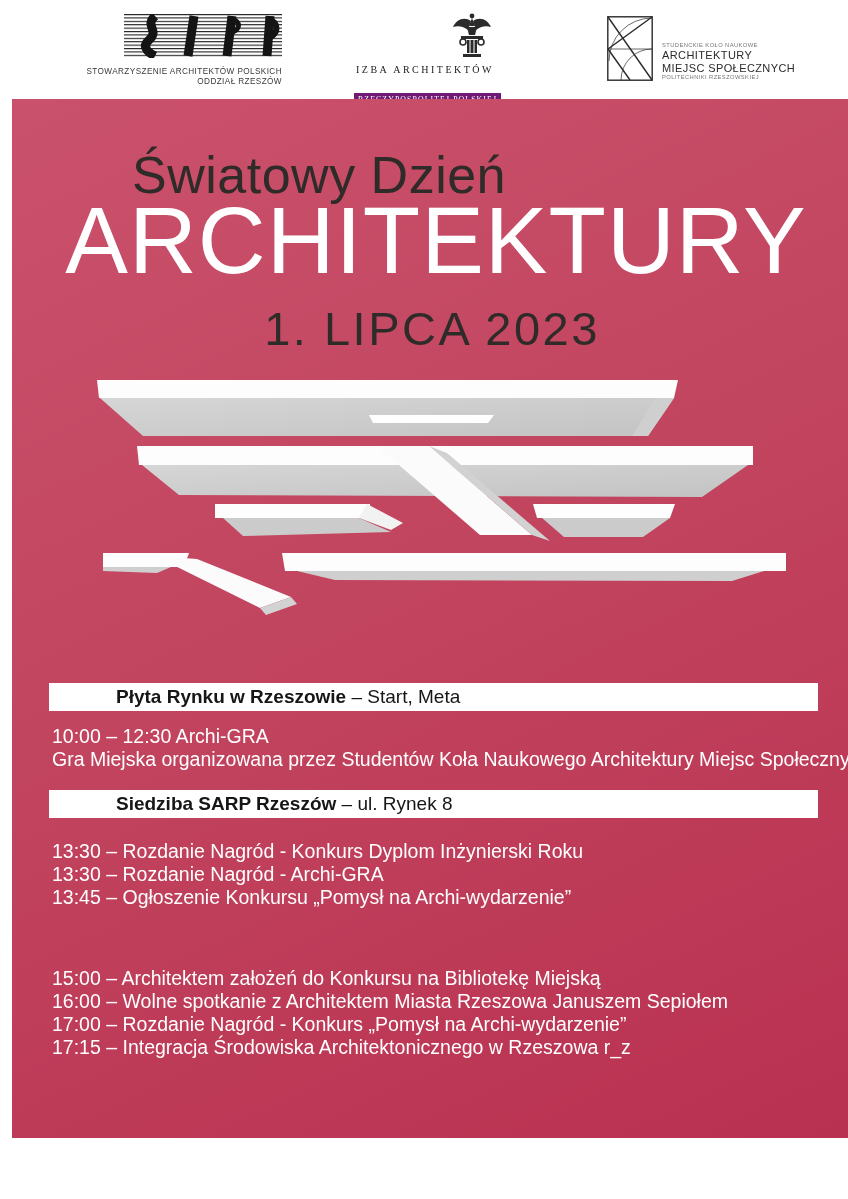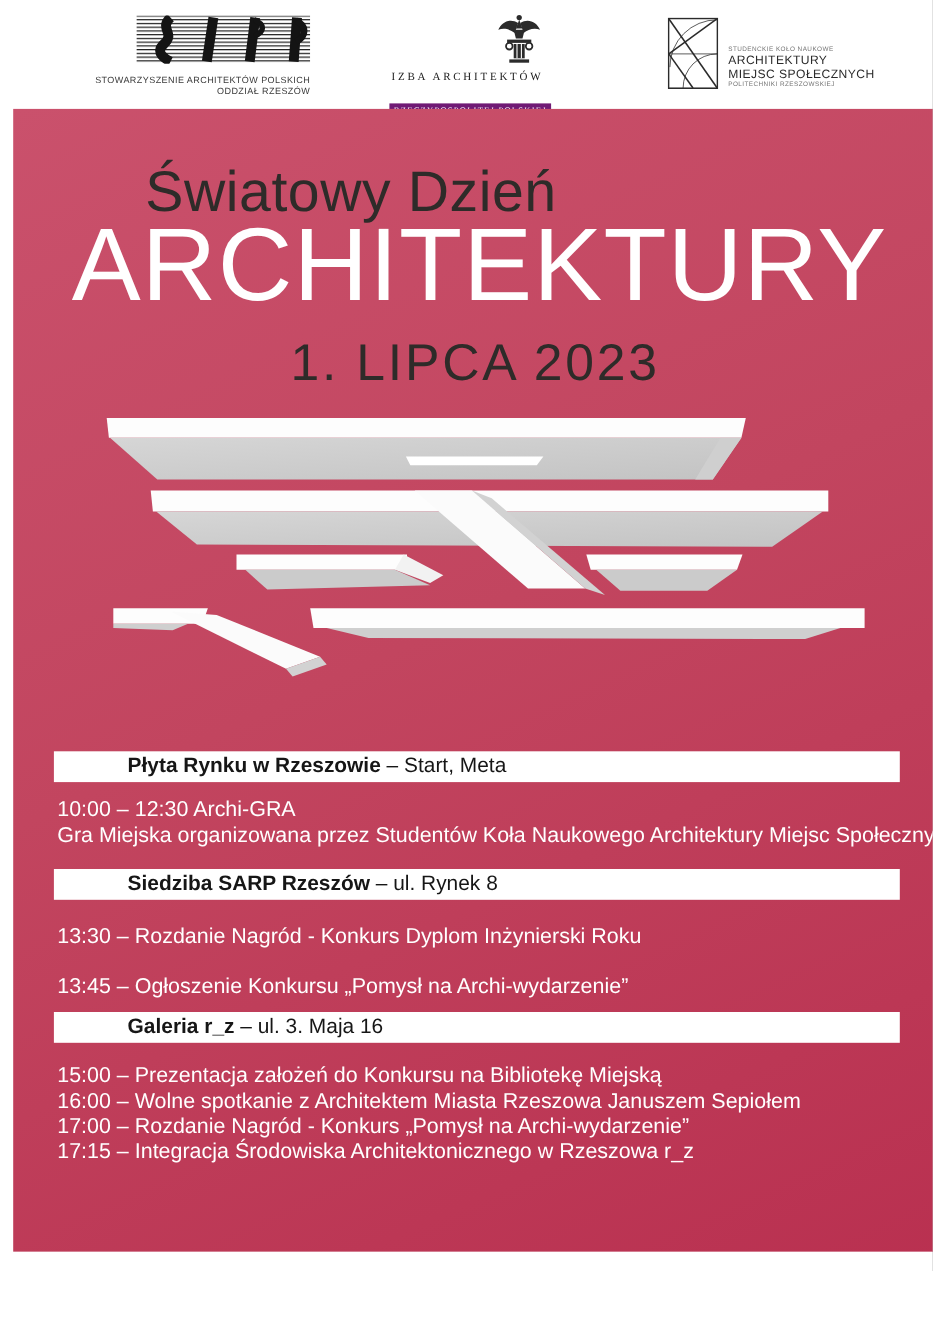--- a/index.html
+++ b/index.html
@@ -157,29 +157,29 @@
     <div class="row r1b">
       <span>Gra Miejska organizowana przez Studentów Koła Naukowego Architektury Miejsc Społecznych</span>
     </div>
 
     <div class="banner b2">
       <b>Siedziba SARP Rzeszów</b><span> – ul. Rynek 8</span>
     </div>
     <div class="row r2a">
       <span class="t">13:30</span><span> – Rozdanie Nagród - Konkurs Dyplom Inżynierski Roku</span>
     </div>
+    <div class="row r2b">
+      <span class="t">13:30</span><span> – Rozdanie Nagród - Archi-GRA</span>
+    </div>
     <div class="row r2c">
       <span class="t">13:45</span><span> – Ogłoszenie Konkursu „Pomysł na Archi-wydarzenie”</span>
     </div>
 
-    <div class="banner b3">
-      <b>Galeria r_z</b><span> – ul. 3. Maja 16</span>
-    </div>
     <div class="row r3a">
-      <span class="t">15:00</span><span> – Prezentacja założeń do Konkursu na Bibliotekę Miejską</span>
+      <span class="t">15:00</span><span> – Architektem założeń do Konkursu na Bibliotekę Miejską</span>
     </div>
     <div class="row r3b">
       <span class="t">16:00</span><span> – Wolne spotkanie z Architektem Miasta Rzeszowa Januszem Sepiołem</span>
     </div>
     <div class="row r3c">
       <span class="t">17:00</span><span> – Rozdanie Nagród - Konkurs „Pomysł na Archi-wydarzenie”</span>
     </div>
     <div class="row r3d">
       <span class="t">17:15</span><span> – Integracja Środowiska Architektonicznego w Rzeszowa r_z</span>
     </div>

